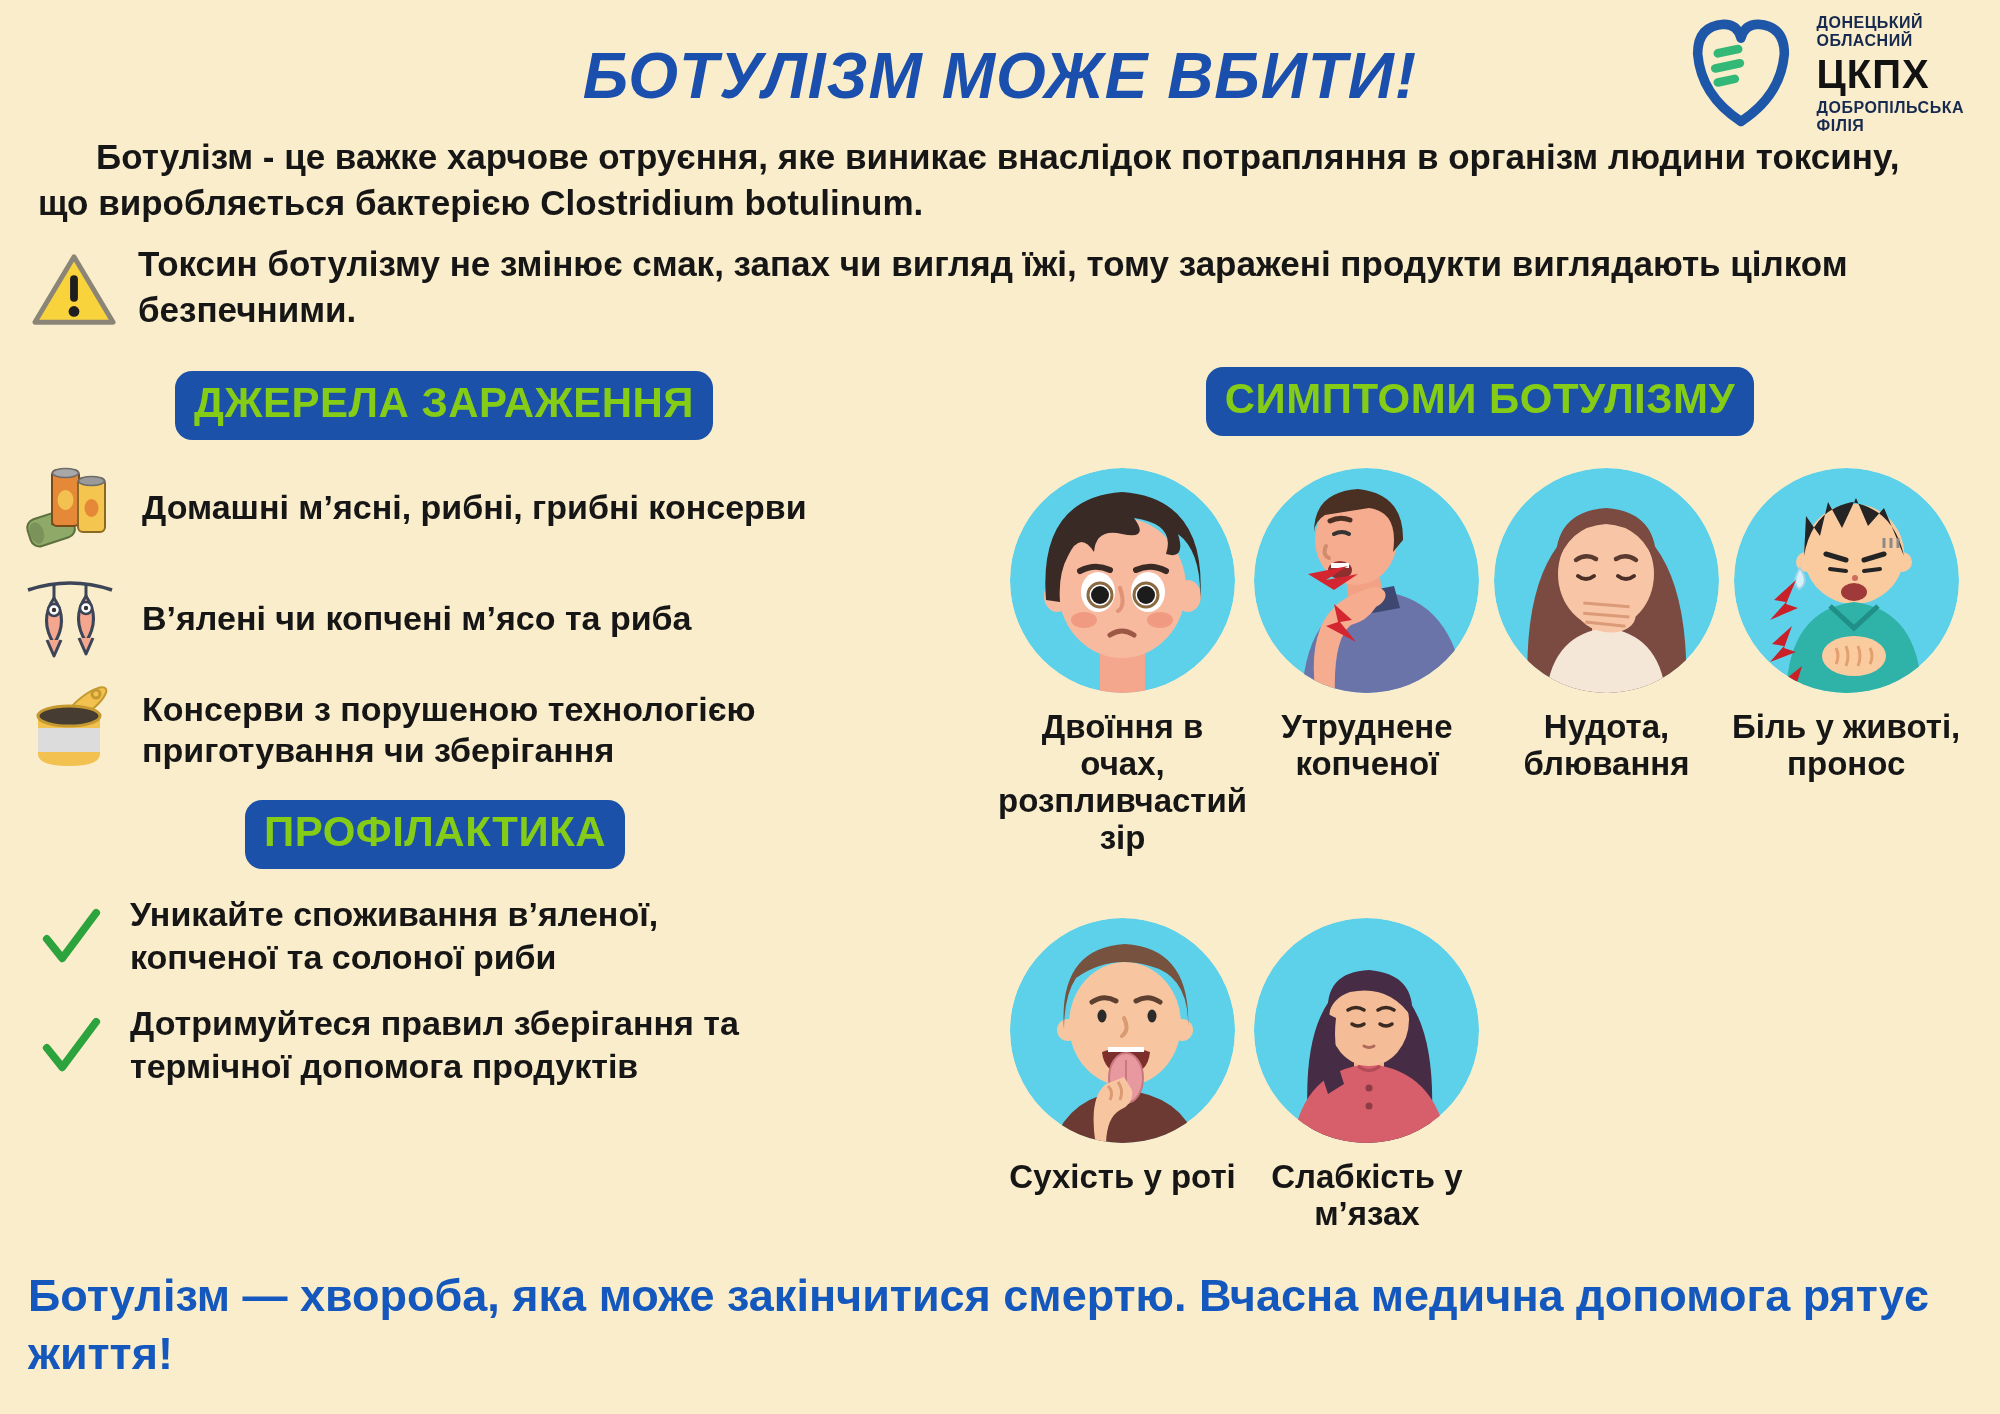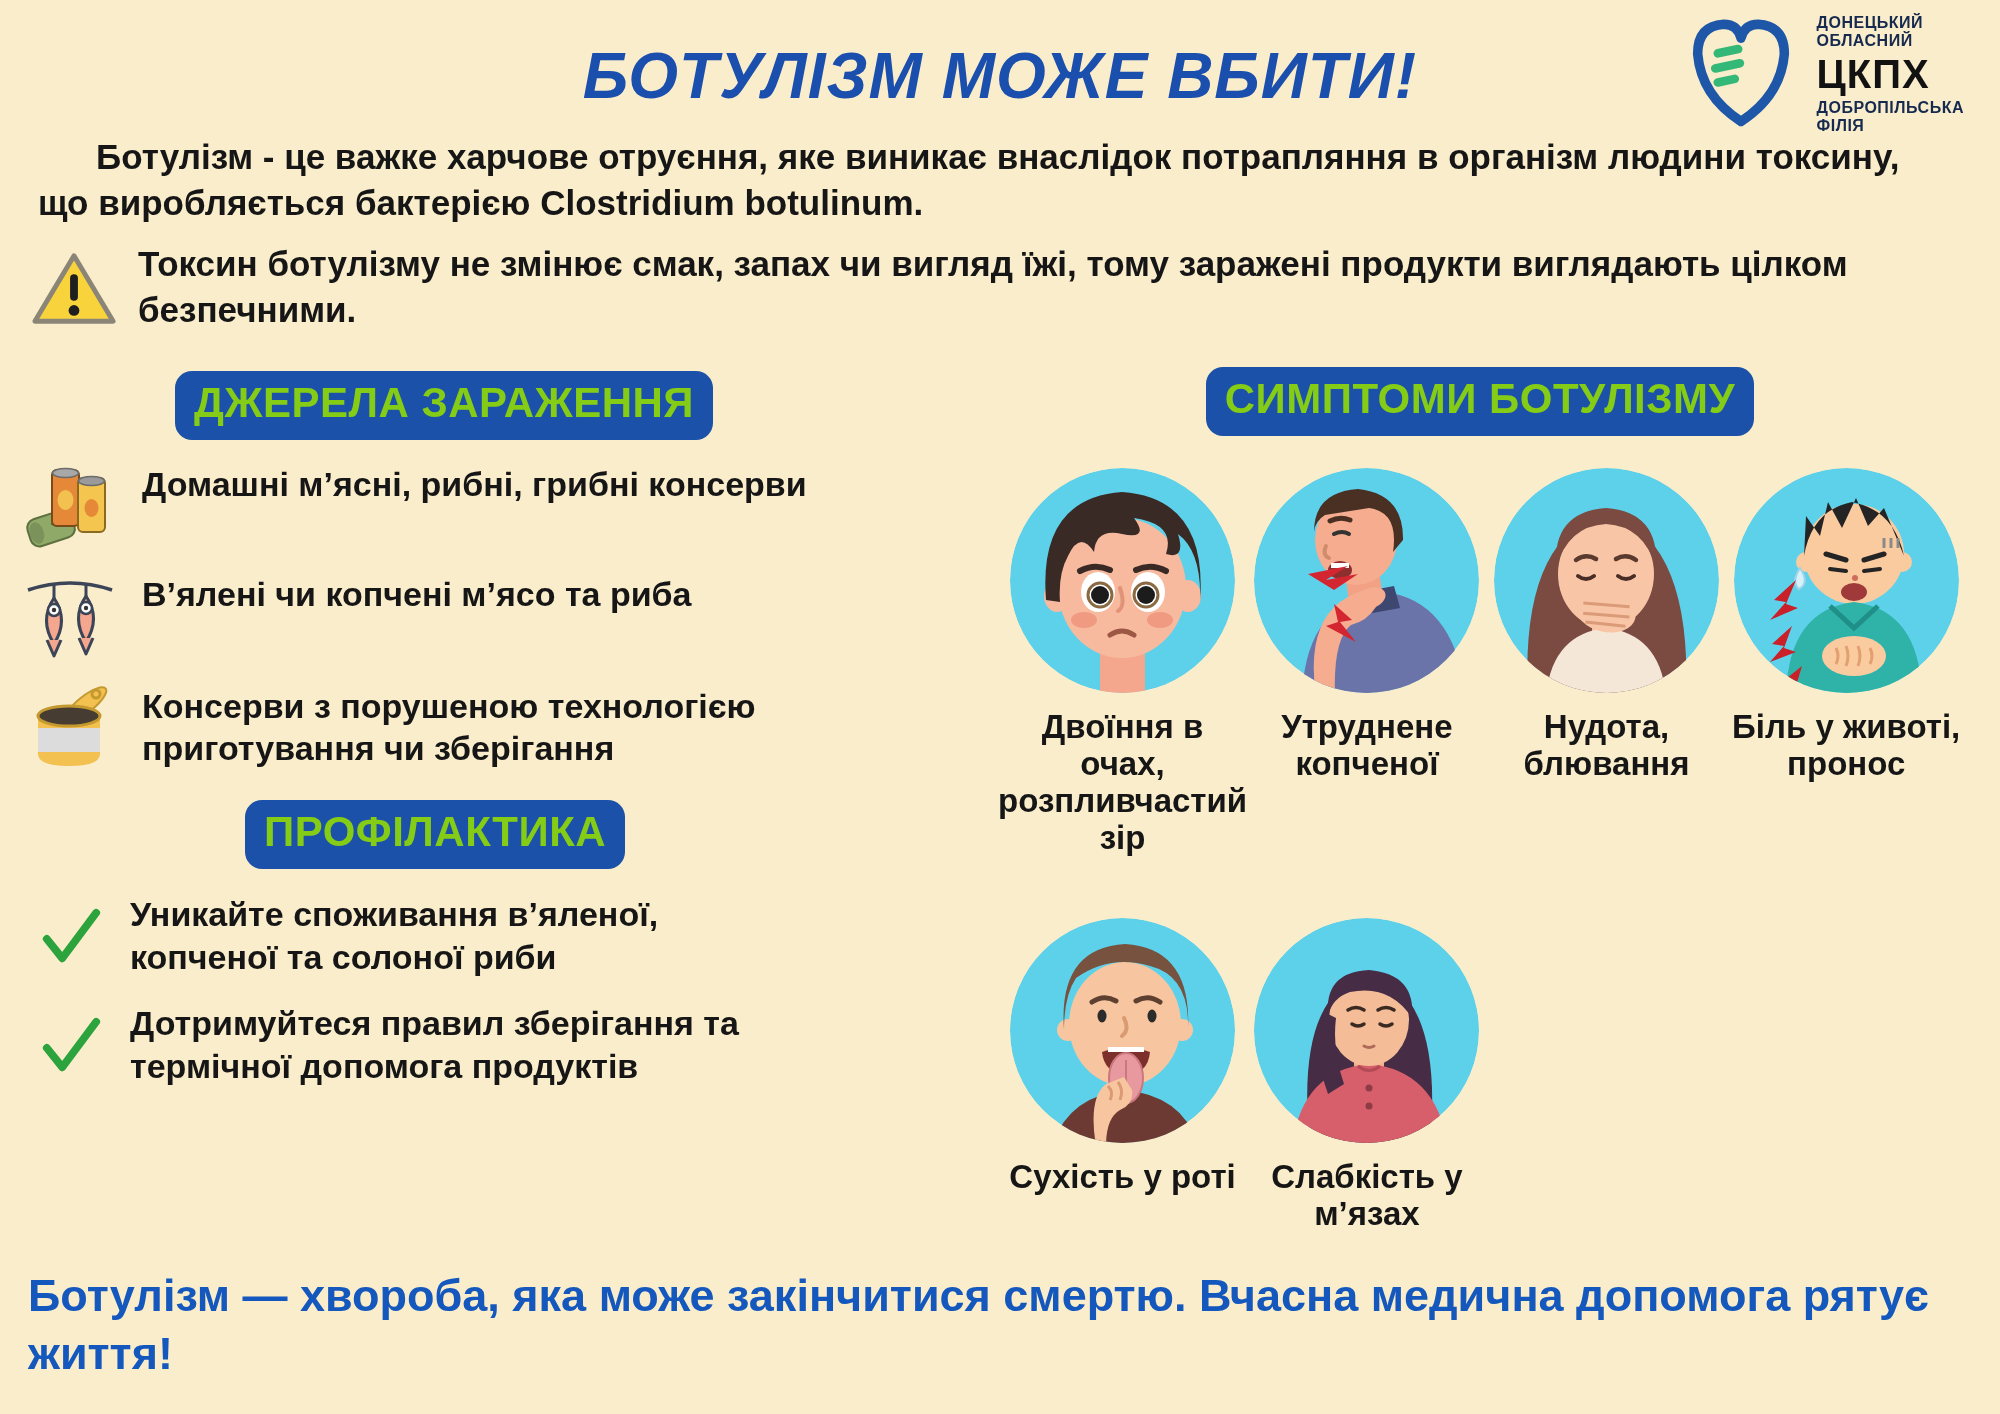--- a/index.html
+++ b/index.html
@@ -9,33 +9,33 @@
   
   .title{margin:0;padding-top:44px;text-align:center;font-size:64px;line-height:1;
          font-weight:bold;font-style:italic;color:#1B4FAE;letter-spacing:1px;}
   .logo{position:absolute;top:14px;right:36px;display:flex;align-items:center;gap:24px;}
   .logo-text{display:flex;flex-direction:column;line-height:1.12;}
   .logo-small{font-size:16px;font-weight:bold;color:#16294E;letter-spacing:.5px;}
   .logo-big{font-size:40px;font-weight:bold;color:#121212;letter-spacing:1px;margin:2px 0;}
   
   .intro{margin:26px 40px 0 38px;max-width:1890px;font-size:35px;font-weight:bold;
          line-height:1.3;text-indent:58px;}
-  .warning{display:flex;align-items:center;gap:20px;margin:16px 40px 0 30px;}
+  .warning{display:flex;align-items:flex-end;gap:20px;margin:16px 40px 0 30px;}
   .warning-icon{flex:0 0 auto;margin-top:6px;}
   .warning p{margin:0;max-width:1800px;font-size:35px;font-weight:bold;line-height:1.32;}
   
   .columns{display:flex;margin-top:34px;}
   .col-left{width:980px;padding-left:20px;box-sizing:border-box;}
   .col-right{width:1000px;}
   .pill{display:inline-block;background:#1C51A9;color:#84cc16;font-weight:bold;font-size:42px;
         padding:8px 19px 13px;border-radius:17px;letter-spacing:.5px;}
   .pill-sources{margin:4px 0 0 155px;}
   .pill-prevention{margin:26px 0 0 225px;}
   ul{list-style:none;margin:0;padding:0;}
-  .source-item{display:flex;gap:22px;margin-top:24px;}
+  .source-item{display:flex;align-items:center;gap:22px;margin-top:24px;}
   .source-item .ic{flex:0 0 100px;display:flex;justify-content:center;}
   .src-text{font-size:34px;font-weight:bold;line-height:1.22;}
   .w1{max-width:720px;} .w2{max-width:720px;} .w3{max-width:640px;}
   .check-item{display:flex;align-items:center;gap:26px;margin-top:24px;margin-left:18px;}
   .check-item .ic{flex:0 0 66px;display:flex;justify-content:center;}
   .chk-text{font-size:34px;font-weight:bold;line-height:1.25;}
   .p1{max-width:745px;} .p2{max-width:600px;} .p3{max-width:650px;}
   
   .pill-center{text-align:center;}
   .symptom-grid{display:grid;grid-template-columns:repeat(4,1fr);row-gap:61px;

